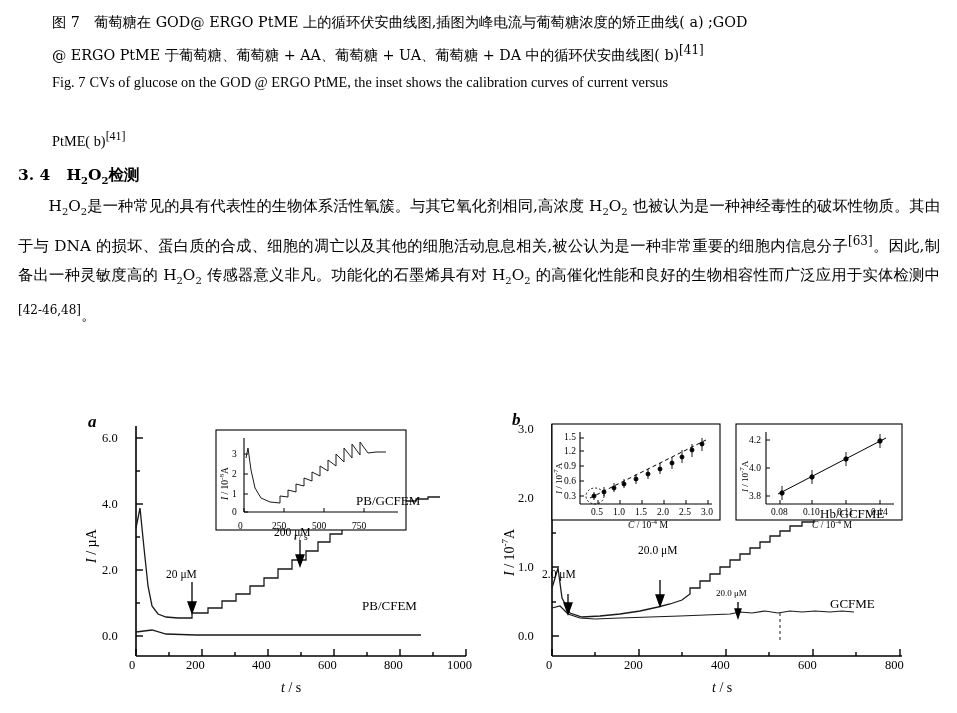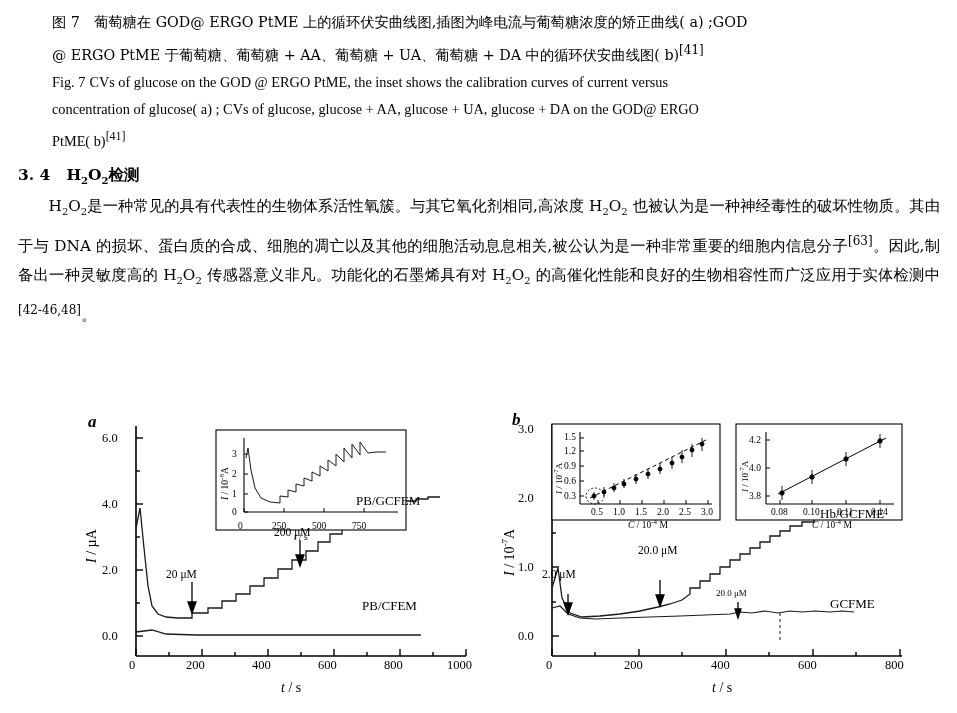--- a/index.html
+++ b/index.html
@@ -139,21 +139,21 @@
 
 <div class="page">
 
   <div class="caption-block">
     <div class="cap-cn">
       <span class="lead">图 7</span><span>葡萄糖在 GOD@ ERGO PtME 上的循环伏安曲线图,插图为峰电流与葡萄糖浓度的矫正曲线( a) ;GOD</span><br>
       <span>@ ERGO PtME 于葡萄糖、葡萄糖 + AA、葡萄糖 + UA、葡萄糖 + DA 中的循环伏安曲线图( b)</span><sup>[41]</sup>
     </div>
     <div class="cap-en">
       <span class="lead">Fig. 7</span><span>CVs of glucose on the GOD @ ERGO PtME, the inset shows the calibration curves of current versus</span><br>
-      <span>concentration of glucose( a) ;  CVs of glucose, glucose + AA,  glucose + UA,  glucose + DA on the GOD@ ERGO</span><br>
+      <br>
       <span>PtME( b)</span><sup>[41]</sup>
     </div>
   </div>
 
   <div class="sec-head">
     <span class="num">3. 4</span><span><span>H</span><sub>2</sub><span>O</span><sub>2</sub><span>检测</span></span>
   </div>
 
   <div class="body-text">
     <p class="indent">

